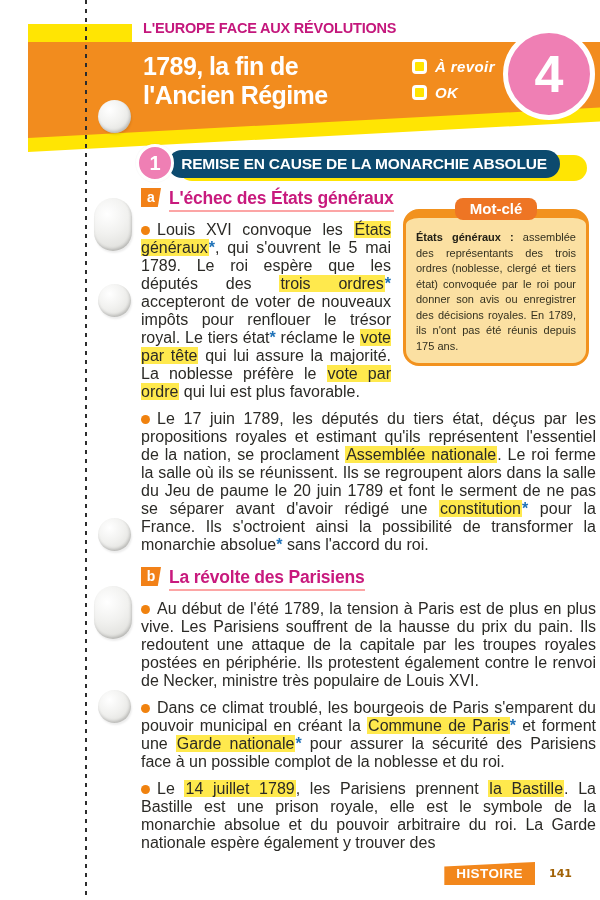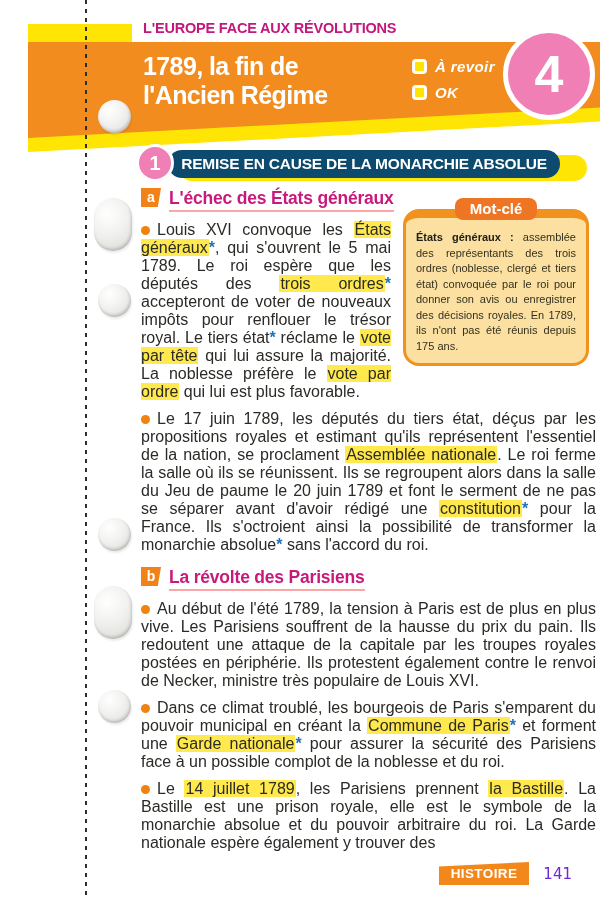--- a/index.html
+++ b/index.html
@@ -77,21 +77,21 @@
     padding:2px 15px 3px; border-radius:8px; }
   .motcle-box { margin-top:-11px; background:#fbe0a2; border:3px solid #f2921e; border-top-width:9px;
     border-radius:16px; padding:12px 10px 9px; font-size:11px; line-height:15.5px;
     color:#33301f; text-align:justify; }
   .motcle-box .b { font-weight:bold; color:#222016; }
 
   
   .footer { position:absolute; right:28px; top:862px; display:flex; align-items:center; gap:14px; z-index:2; }
   .subject-badge { background:#f2871c; color:#fff; font-weight:bold; font-size:13.5px;
     letter-spacing:.4px; padding:4px 12px 4px; clip-path:polygon(0 20%, 100% 0, 100% 100%, 0 100%); }
-  .page-number { font-size:15px; font-weight:normal; color:#6d28d9; font-family:"DejaVu Sans", sans-serif; }
+  .page-number { font-size:11px; font-weight:bold; color:#a16207; font-family:"DejaVu Sans", sans-serif; }
 </style>
 </head>
 <body>
 
 <div class="page">
 
   <div class="hole circle" style="left:70px; top:100px;"></div>
   <div class="hole pill" style="left:66px; top:198px;"></div>
   <div class="hole circle" style="left:70px; top:284px;"></div>
   <div class="hole circle" style="left:70px; top:518px;"></div>

